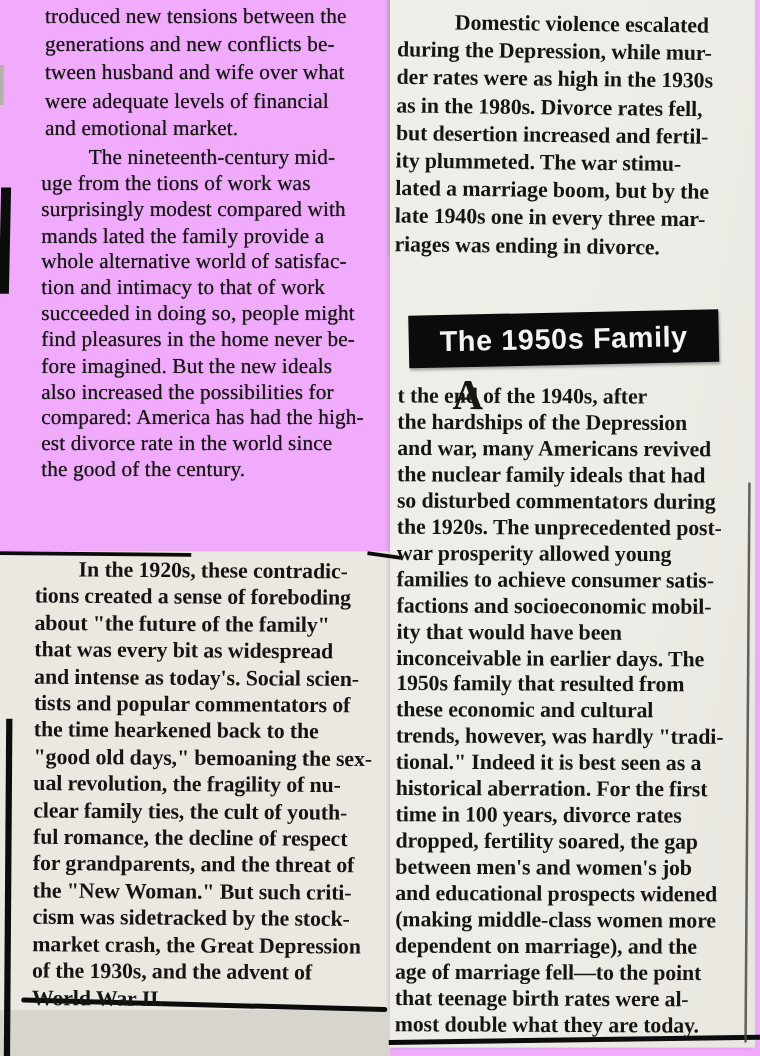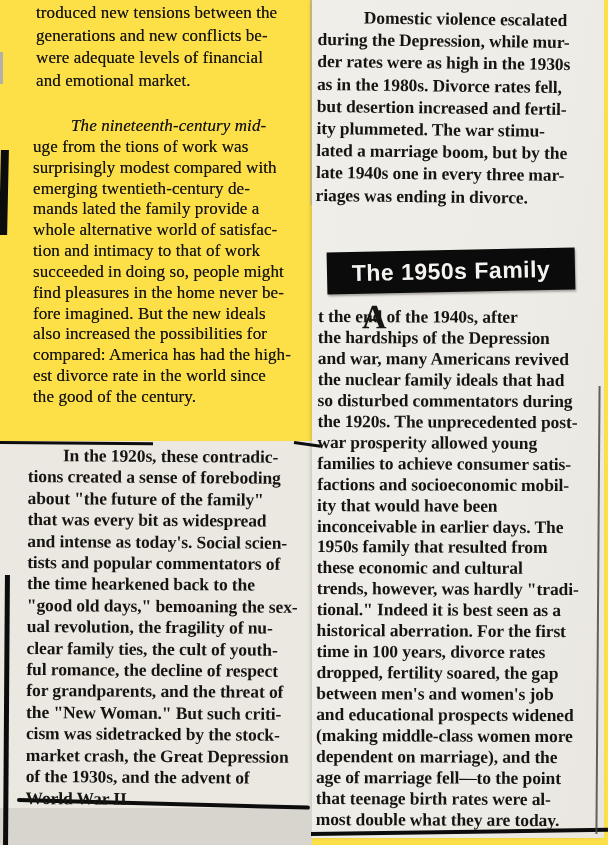--- a/index.html
+++ b/index.html
@@ -1,39 +1,39 @@
 <!DOCTYPE html>
 <html><head>
 <meta charset="utf-8">
 <style>
   html,body{margin:0;padding:0;background:#c9c6c0;}
   #page{
     position:relative;width:608px;height:845px;overflow:hidden;
-    background:#fde047;
+    background:#f0abfc;
     font-family:"Liberation Serif","DejaVu Serif",serif;
     color:#171513;
   }
   .paper{position:absolute;}
   #paper-left{left:0;top:0;width:314px;height:444px;
     background:linear-gradient(125deg,#f1efe9 0%,#ecead4e 0%,#ecead4 0%,#edebe5 55%,#e6e3dd 100%);}
   #paper-clip{left:0;top:441px;width:315px;height:367px;background:#ebe8e1;
     box-shadow:0 3px 4px rgba(60,55,50,.30);}
   #paper-right{left:312px;top:0;width:292px;height:838px;
     background:linear-gradient(100deg,#f0eee8 0%,#eeece6 60%,#e9e6e0 100%);
     box-shadow:-2px 0 3px rgba(70,65,60,.18);}
   #below-left{left:0;top:808px;width:312px;height:37px;background:#d8d5cf;}
 
   .tblock{position:absolute;}
   .tline{white-space:nowrap;}
 
   #frag{left:36px;top:2px;font-size:17px;line-height:22.6px;letter-spacing:.1px;
         text-shadow:0 0 .6px rgba(23,21,19,.75);}
   #para-nineteenth{left:33px;top:116px;font-size:17px;line-height:20.85px;letter-spacing:.1px;
         text-shadow:0 0 .6px rgba(23,21,19,.75);}
-  #para-nineteenth .tline:first-child{padding-left:38px;font-style:italic;}
+  #para-nineteenth .tline:first-child{padding-left:38px;}
 
   #para-clip{left:28px;top:445px;font-size:17.5px;line-height:21.4px;font-weight:700;
         letter-spacing:-.1px;transform:rotate(.4deg);transform-origin:left top;}
   #para-clip .tline:first-child{padding-left:35px;}
 
   #para-depression{left:318px;top:6px;font-size:17.5px;line-height:22.2px;font-weight:700;
         letter-spacing:-.1px;transform:rotate(.7deg);transform-origin:left top;}
   #para-depression .tline:first-child{padding-left:46px;}
 
   #header-bar{position:absolute;left:327px;top:250px;width:248px;height:42px;
@@ -75,29 +75,29 @@
   <div class="rule" id="rule-clip-top"></div>
   <div class="rule" id="rule-clip-top-stub"></div>
   <div class="rule" id="rule-clip-bottom"></div>
   <div class="rule" id="rule-right-bottom"></div>
   <div class="rule" id="edge-right"></div>
   <div class="rule" id="gap-shadow"></div>
 
   <div class="tblock" id="frag">
       <div class="tline">troduced new tensions between the</div>
       <div class="tline">generations and new conflicts be-</div>
+      <div class="tline">tween husband and wife over what</div>
       <div class="tline">were adequate levels of financial</div>
       <div class="tline">and emotional market.</div>
     </div>
 
   <div class="tblock" id="para-nineteenth">
       <div class="tline">The nineteenth-century mid-</div>
       <div class="tline">uge from the tions of work was</div>
       <div class="tline">surprisingly modest compared with</div>
-      <div class="tline">emerging twentieth-century de-</div>
       <div class="tline">mands lated the family provide a</div>
       <div class="tline">whole alternative world of satisfac-</div>
       <div class="tline">tion and intimacy to that of work</div>
       <div class="tline">succeeded in doing so, people might</div>
       <div class="tline">find pleasures in the home never be-</div>
       <div class="tline">fore imagined. But the new ideals</div>
       <div class="tline">also increased the possibilities for</div>
       <div class="tline">compared: America has had the high-</div>
       <div class="tline">est divorce rate in the world since</div>
       <div class="tline">the good of the century.</div>

